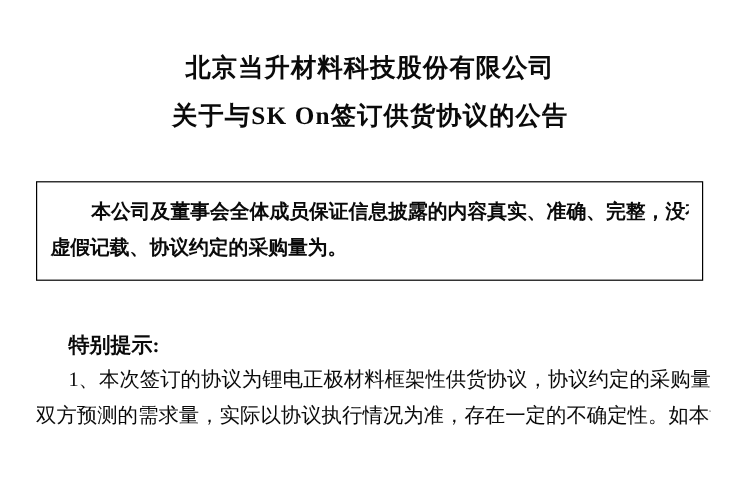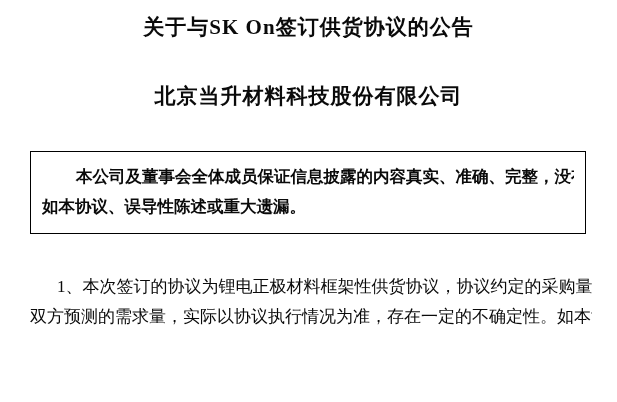--- a/index.html
+++ b/index.html
@@ -60,27 +60,28 @@
     white-space: nowrap;
     overflow: hidden;
   }
   .para-line.indent { text-indent: 27px; }
 </style>
 </head>
 <body>
 
 <div class="page">
 
+  <div class="doc-title first">北京当升材料科技股份有限公司</div>
+
   <div class="doc-title second">关于与SK On签订供货协议的公告</div>
-
-  <div class="doc-title first">北京当升材料科技股份有限公司</div>
 
   <div class="disclaimer-box">
     <div class="line indent">本公司及董事会全体成员保证信息披露的内容真实、准确、完整，没有</div>
-    <div class="line">如本协议、误导性陈述或重大遗漏。</div>
+    <div class="line">虚假记载、协议约定的采购量为。</div>
   </div>
 
   <div class="body-text">
+    <div class="notice-heading">特别提示:</div>
     <div class="para-line indent">1、本次签订的协议为锂电正极材料框架性供货协议，协议约定的采购量为</div>
     <div class="para-line">双方预测的需求量，实际以协议执行情况为准，存在一定的不确定性。如本协议</div>
   </div>
 
 </div>
 
 </body></html>

